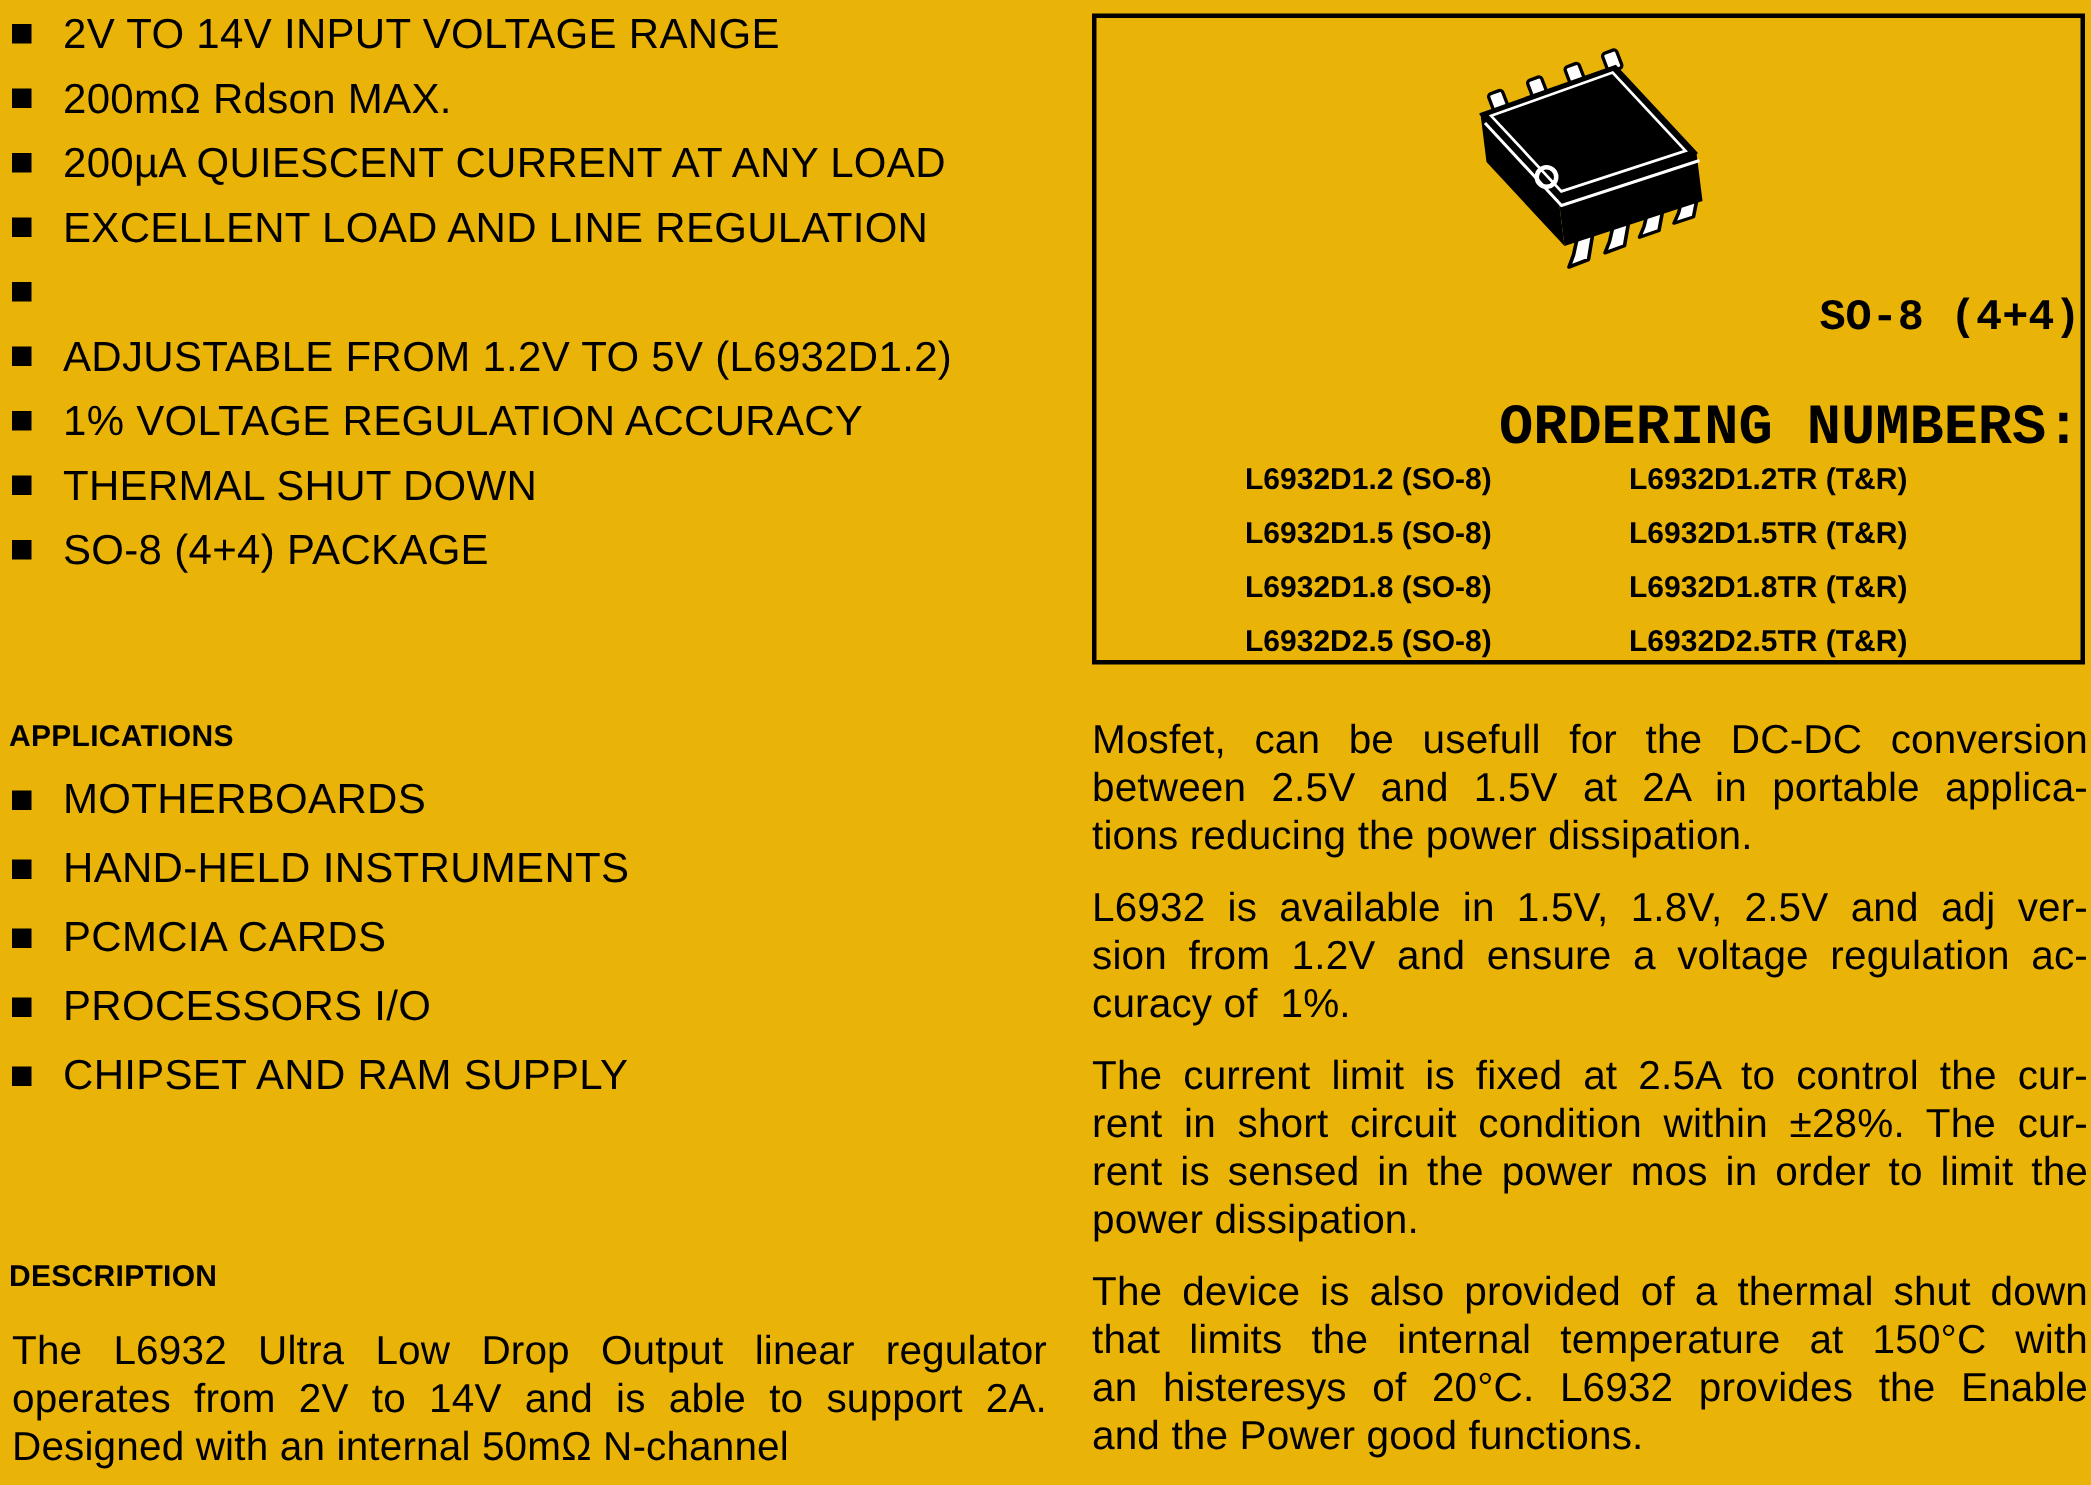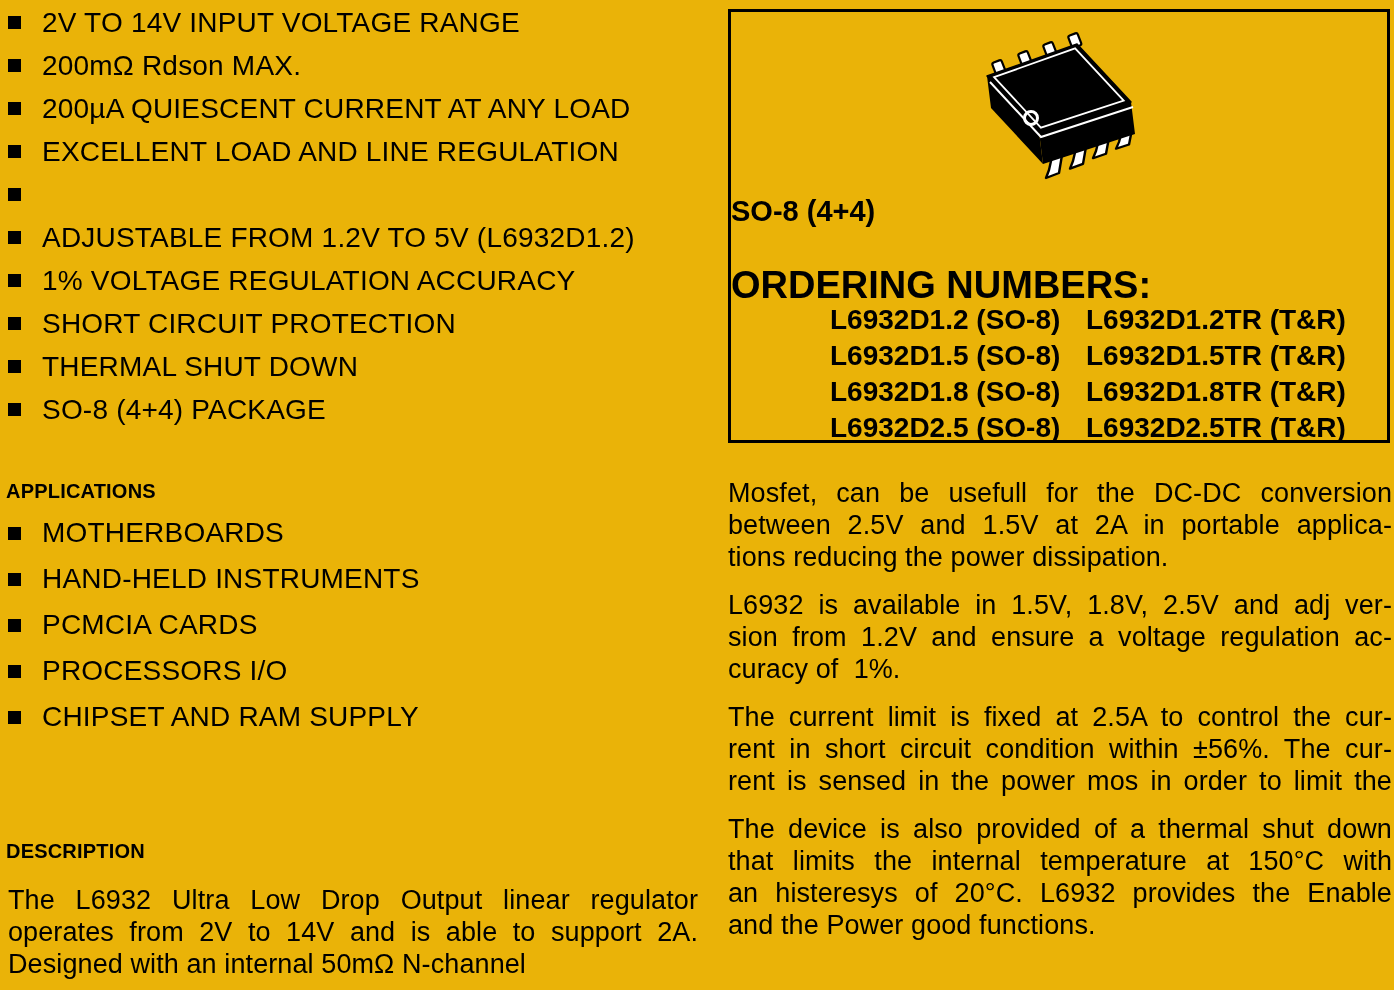--- a/index.html
+++ b/index.html
@@ -23,25 +23,25 @@
 
   
   .para { margin:0 0 16px 0; }
   .pline { font-size:27px; line-height:32px; letter-spacing:0.1px; }
   .jl { text-align:justify; text-align-last:justify; white-space:normal; }
   .ll { text-align:left; white-space:pre-wrap; }
 
   
   .pkg-box { left:728px; top:9px; width:662px; height:434px;
              border:3px solid #000; box-sizing:border-box; }
-  .pkg-center { left:0; width:100%; text-align:left; }
+  .pkg-center { left:0; width:100%; text-align:right;font-family:Liberation Mono, monospace; }
   .pkg-label { top:183px; font-size:29px; font-weight:bold; }
   .ord-title { top:252px; font-size:38px; font-weight:bold; }
   .ord-rows { top:290px; left:0; width:100%; }
-  .ord-row { position:relative; height:36px; font-size:28px; font-weight:bold; line-height:36px; }
+  .ord-row { position:relative; height:36px; font-size:20px; font-weight:bold; line-height:36px; }
   .ord-left  { position:absolute; left:99px;  white-space:nowrap; }
   .ord-right { position:absolute; left:355px; white-space:nowrap; }
 
   .chip { left:250px; top:16px; }
 
   .body-col { left:728px; top:477px; width:664px; }
   .desc-col { left:8px;  top:884px; width:690px; }
 </style>
 </head>
 <body>
@@ -68,24 +68,20 @@
     <li class="bitem feat">
         <span class="sq"></span>
       </li>
     <li class="bitem feat">
         <span class="sq"></span>
         <span>ADJUSTABLE FROM 1.2V TO 5V (L6932D1.2)</span>
       </li>
     <li class="bitem feat">
         <span class="sq"></span>
         <span>1% VOLTAGE REGULATION ACCURACY</span>
-      </li>
-    <li class="bitem feat">
-        <span class="sq"></span>
-        <span>SHORT CIRCUIT PROTECTION</span>
       </li>
     <li class="bitem feat">
         <span class="sq"></span>
         <span>THERMAL SHUT DOWN</span>
       </li>
     <li class="bitem feat">
         <span class="sq"></span>
         <span>SO-8 (4+4) PACKAGE</span>
       </li>
   </ul>
@@ -184,22 +180,23 @@
       <div class="pline jl">between 2.5V and 1.5V at 2A in portable applica-</div>
       <div class="pline ll">tions reducing the power dissipation.</div>
     </div>
     <div class="para">
       <div class="pline jl">L6932 is available in 1.5V, 1.8V, 2.5V and adj ver-</div>
       <div class="pline jl">sion from 1.2V and ensure a voltage regulation ac-</div>
       <div class="pline ll">curacy of  1%.</div>
     </div>
     <div class="para">
       <div class="pline jl">The current limit is fixed at 2.5A to control the cur-</div>
-      <div class="pline jl">rent in short circuit condition within ±56%. The cur-</div>
+      <div class="pline jl">rent in short circuit condition within ±28%. The cur-</div>
       <div class="pline jl">rent is sensed in the power mos in order to limit the</div>
+      <div class="pline ll">power dissipation.</div>
     </div>
     <div class="para">
       <div class="pline jl">The device is also provided of a thermal shut down</div>
       <div class="pline jl">that limits the internal temperature at 150°C with</div>
       <div class="pline jl">an histeresys of 20°C. L6932 provides the Enable</div>
       <div class="pline ll">and the Power good functions.</div>
     </div>
   </div>
 
 </div>

